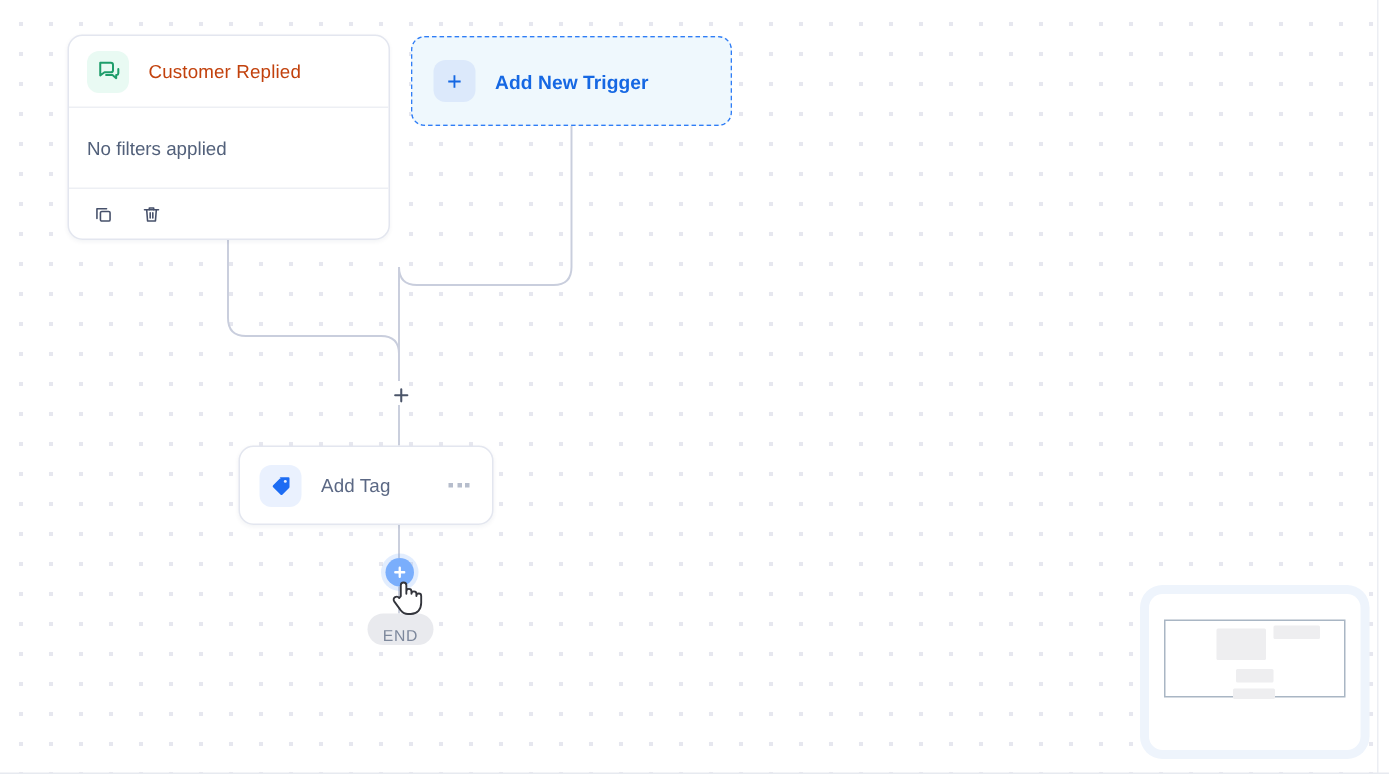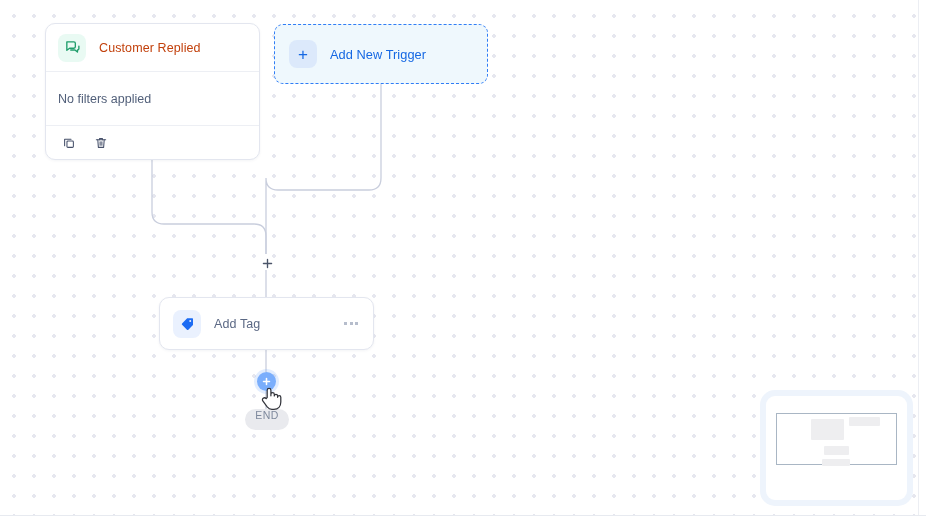--- a/index.html
+++ b/index.html
@@ -92,35 +92,35 @@
     background: #eff8fd;
     border: 1.6px dashed #2f7df6;
     border-radius: 9px;
     display: flex; align-items: center;
     padding: 0 14px;
     cursor: pointer;
   }
   #add-trigger-card .label {
     margin-left: 13px;
     font-size: 12.8px;
-    font-weight: normal;
+    font-weight: bold;
     color: #1668e3;
     letter-spacing: .05px;
   }
   .plus-glyph {
     font-size: 17px;
     color: #1668e3;
     line-height: 1;
     font-weight: 400;
   }
 
   
   #addtag-card {
     left: 159px; top: 297px;
-    width: 215px; height: 53px;
+    width: 170px; height: 53px;
     display: flex; align-items: center;
     padding: 0 13px;
     cursor: pointer;
   }
   #addtag-card .node-title { color: #5b6884; }
   .dots-menu {
     margin-left: auto;
     display: flex; gap: 2.5px;
     padding: 6px 2px;
     cursor: pointer;
@@ -154,21 +154,21 @@
   }
   #add-step-button svg { display: block; }
 
   
   #end-node {
     position: absolute;
     left: 245px; top: 409px;
     width: 44px; height: 21px;
     border-radius: 11px;
     background: #e9eaee;
-    display: flex; align-items: flex-start; justify-content: center;
+    display: flex; align-items: flex-end; justify-content: center;
     font-size: 10.5px;
     letter-spacing: .45px;
     color: #7d889c;
   }
 
   
   #minimap {
     position: absolute;
     left: 766px; top: 396px;
     width: 141px; height: 104px;

